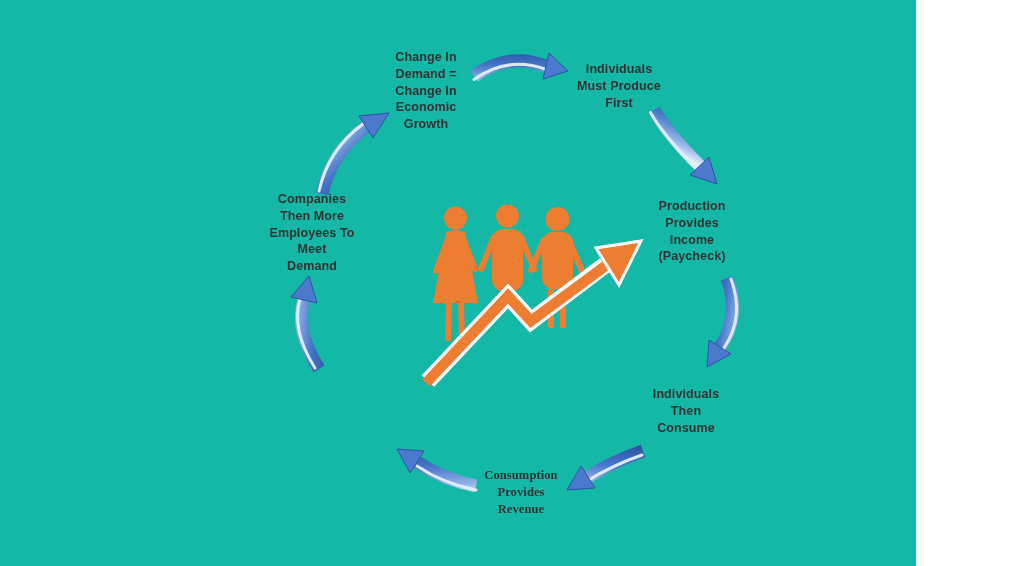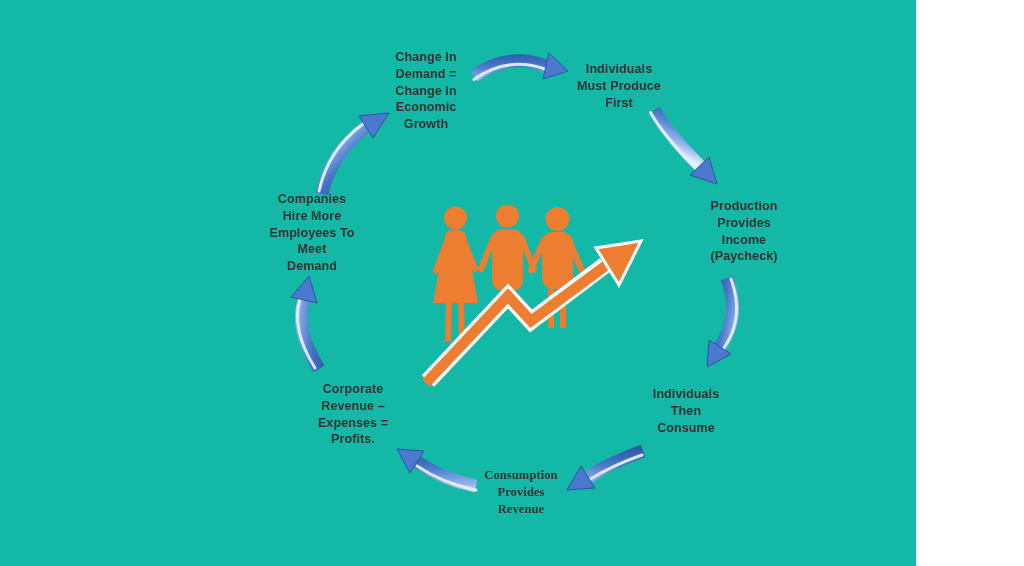--- a/index.html
+++ b/index.html
@@ -21,21 +21,21 @@
     text-align: center;
     font-size: 12.5px;
     font-weight: bold;
     line-height: 16.8px;
     color: #333333;
     white-space: pre-line;
     letter-spacing: 0.1px;
   }
   .n0 { left: 426px; top: 49px; }
   .n1 { left: 619px; top: 61px; }
-  .n2 { left: 744px; top: 198px; }
+  .n2 { left: 692px; top: 198px; }
   .n3 { left: 686px; top: 386px; }
   .n4 { left: 521px; top: 467px; font-family: Liberation Serif, serif; }
   .n5 { left: 353px; top: 381px; }
   .n6 { left: 312px; top: 191px; }
 </style>
 </head>
 <body>
 
 <div class="canvas">
 
@@ -160,23 +160,19 @@
   <div class="node n2">Production
 Provides
 Income
 (Paycheck)</div>
   <div class="node n3">Individuals
 Then
 Consume</div>
   <div class="node n4">Consumption
 Provides
 Revenue</div>
-  <div class="node n5">Corporate
-Revenue –
-Expenses =
-Profits.</div>
   <div class="node n6">Companies
-Hire More
+Then More
 Employees To
 Meet
 Demand</div>
 
 </div>
 
 </body></html>

